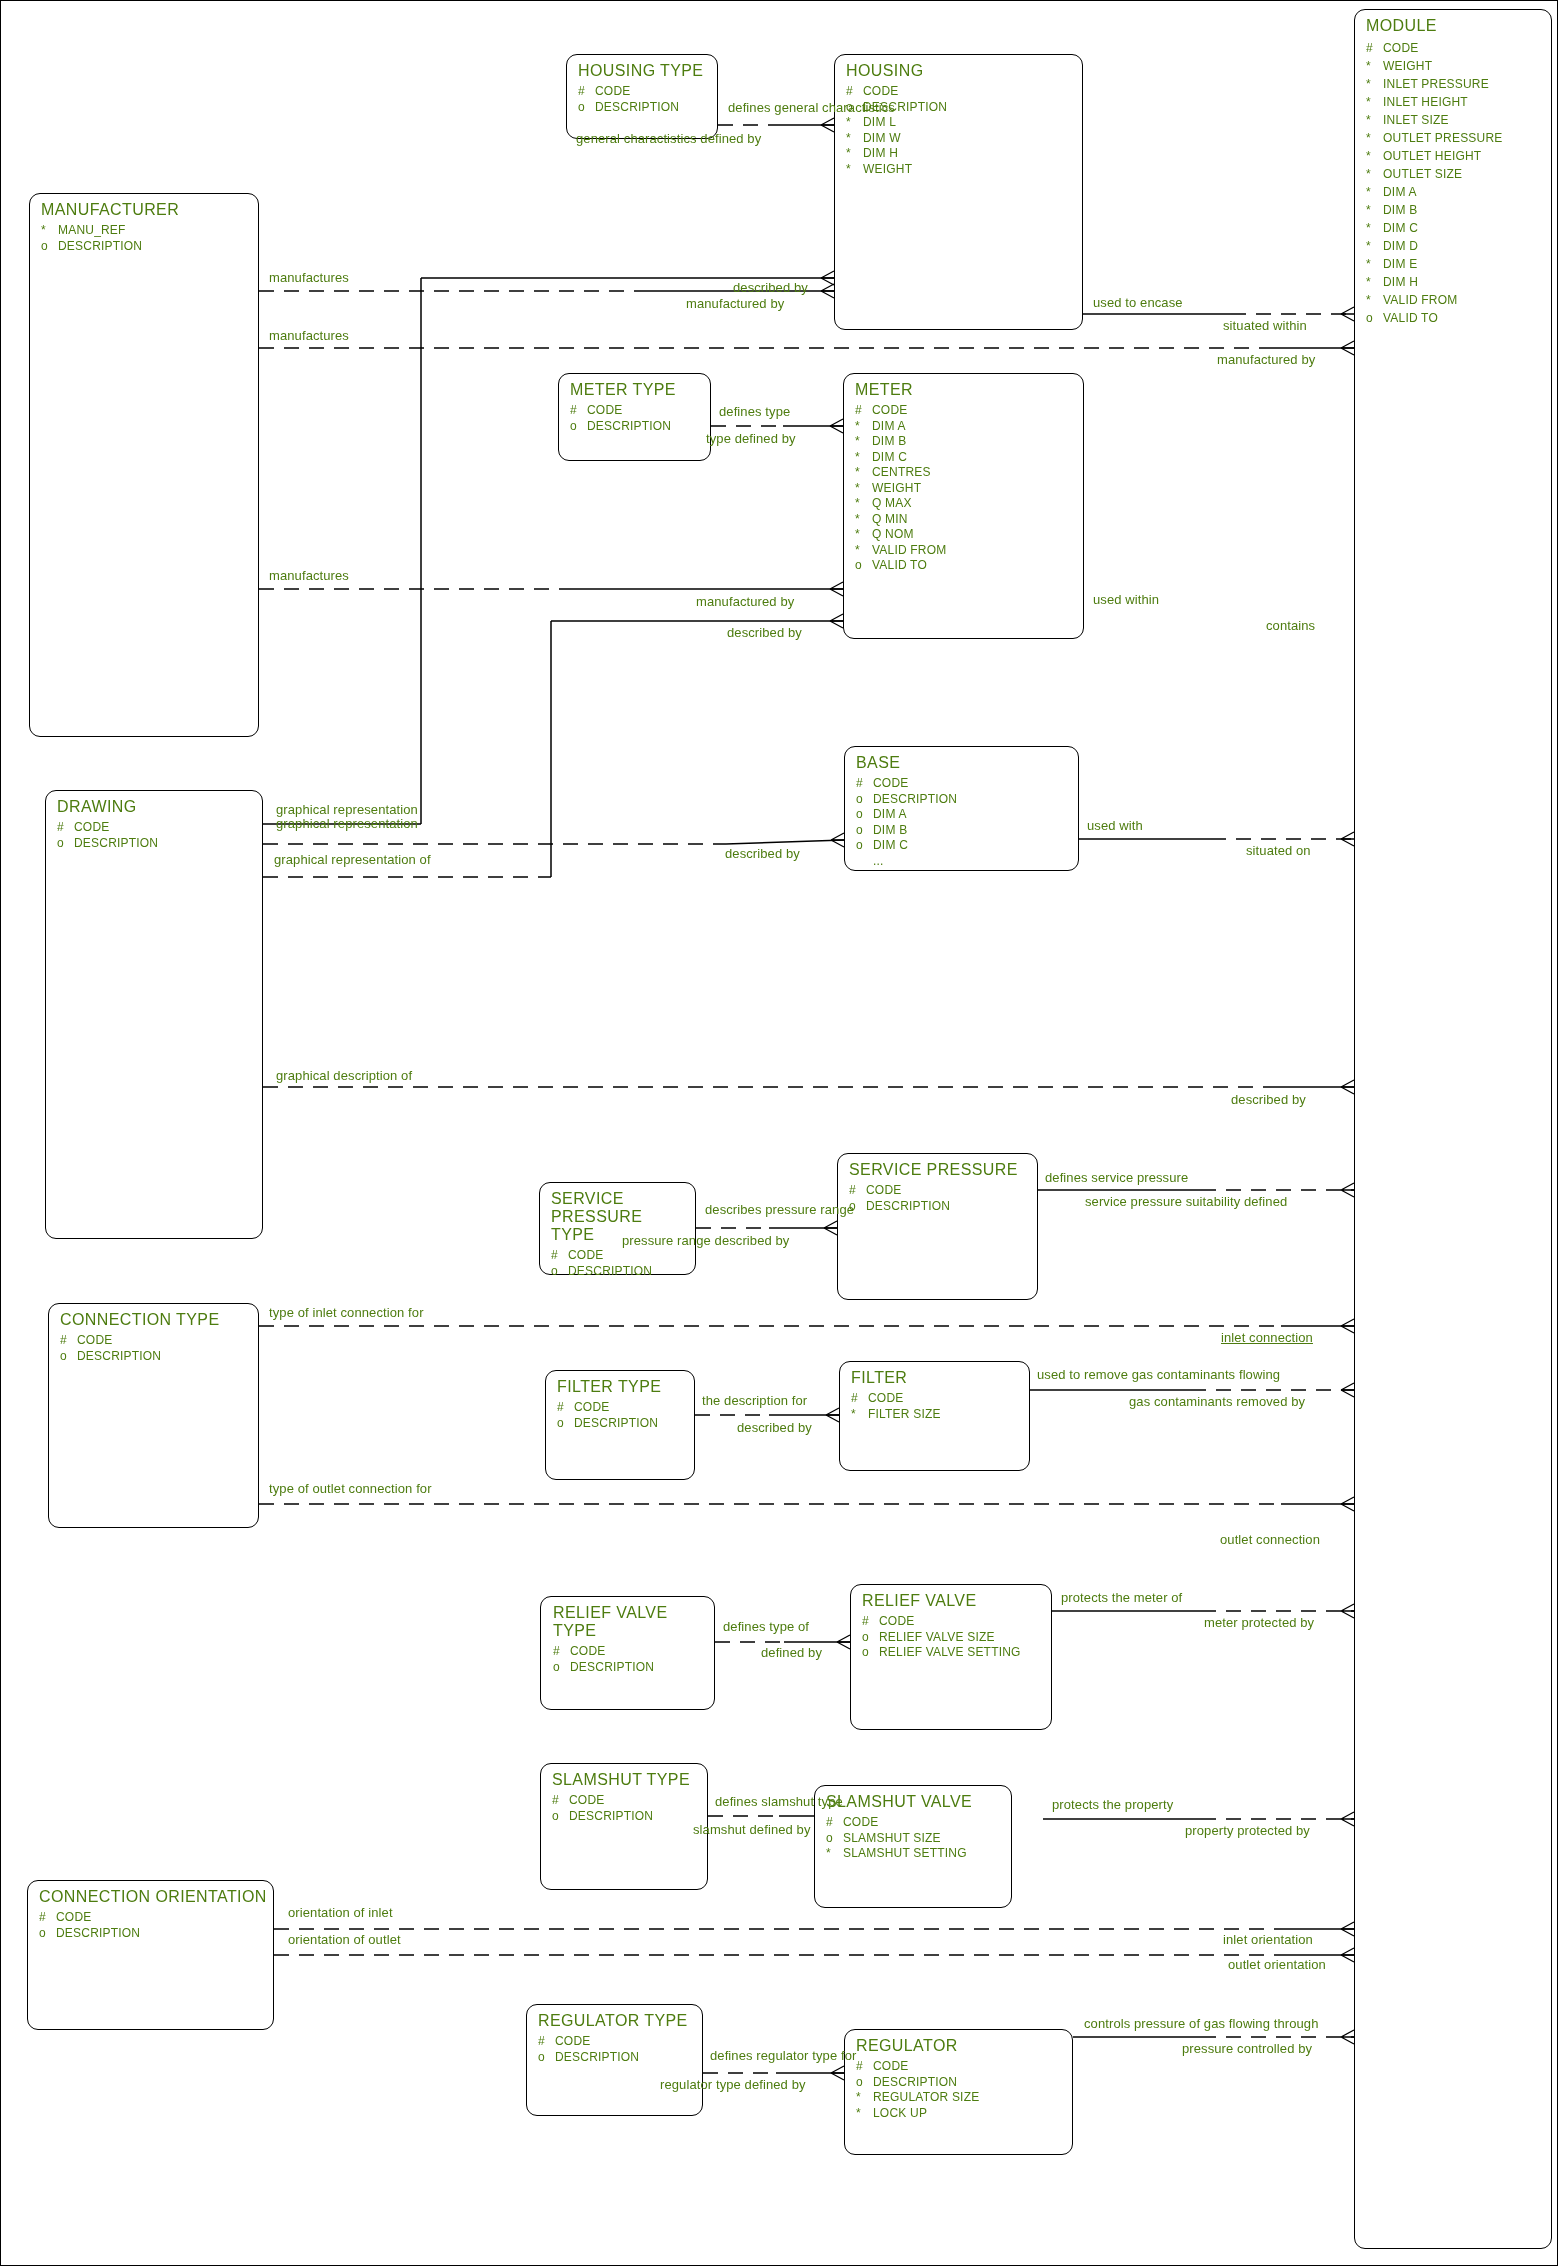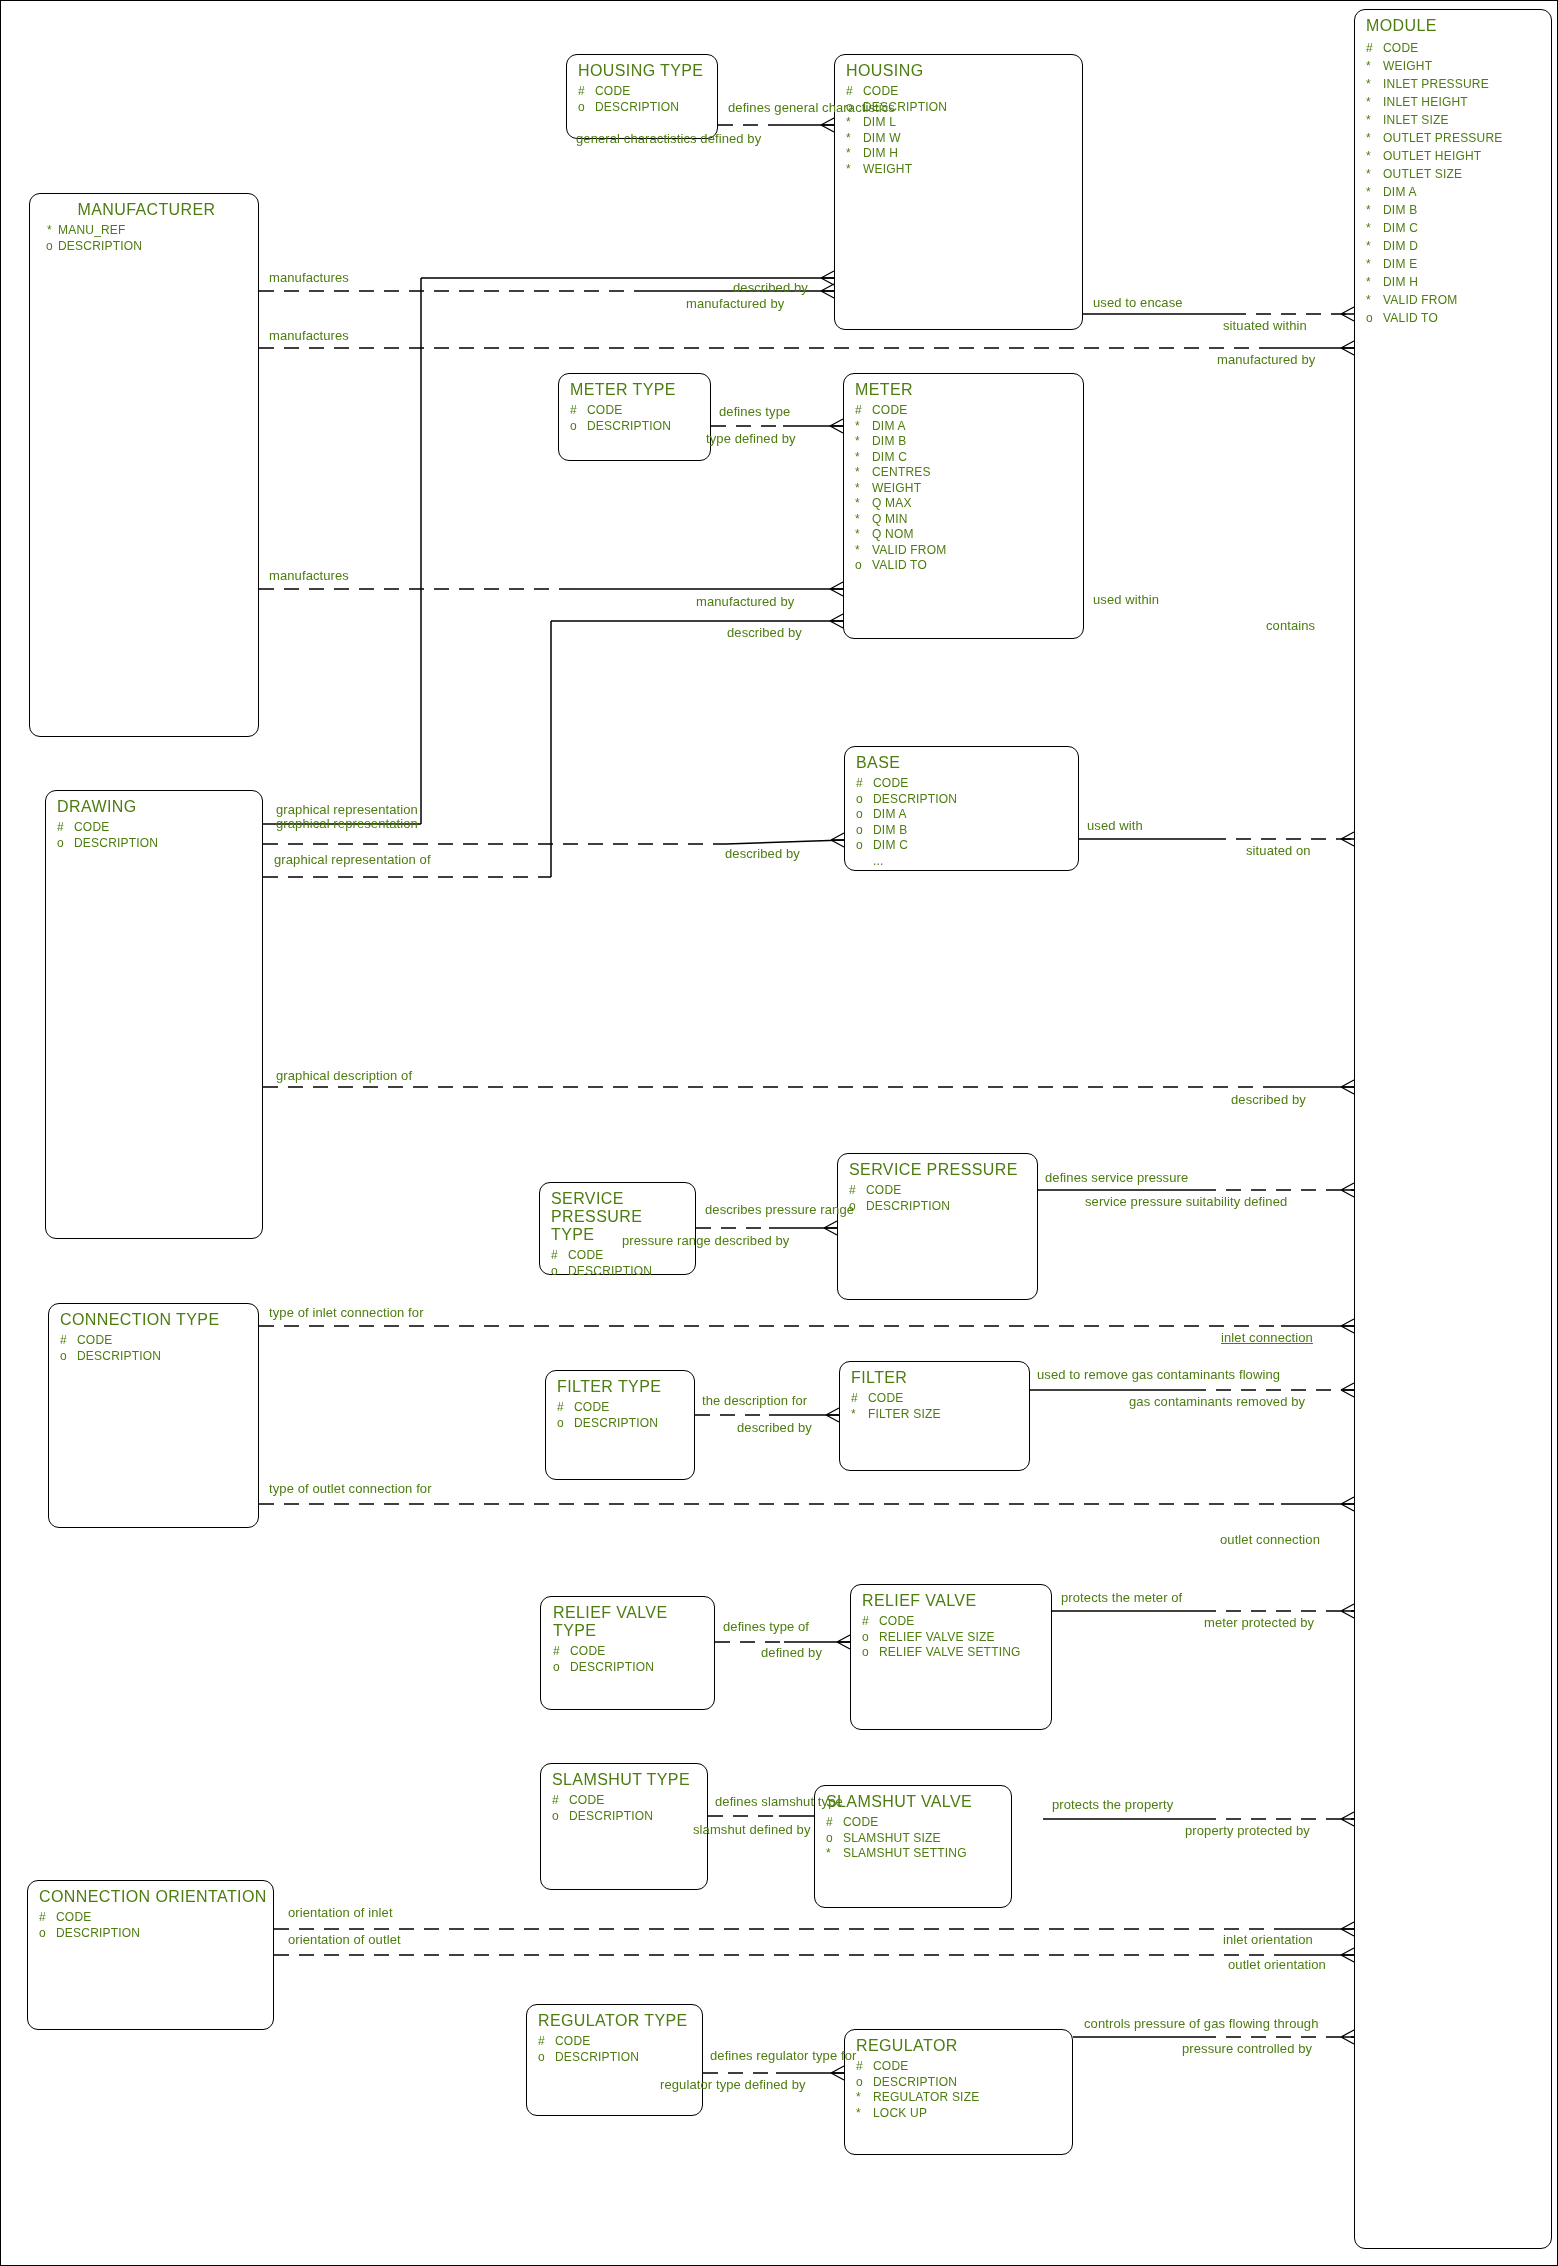--- a/index.html
+++ b/index.html
@@ -161,21 +161,21 @@
       </div>
       <div class="attr">
         <span class="m">*</span>
         <span>VALID FROM</span>
       </div>
       <div class="attr">
         <span class="m">o</span>
         <span>VALID TO</span>
       </div>
     </div>
-    <div class="entity" style="left: 28px; top: 192px; width: 230px; height: 544px; text-align: center;">
+    <div class="entity" style="left: 28px; top: 192px; width: 230px; height: 544px;">
       <div class="etitle">MANUFACTURER</div>
       <div class="attr">
         <span class="m">*</span>
         <span>MANU_REF</span>
       </div>
       <div class="attr">
         <span class="m">o</span>
         <span>DESCRIPTION</span>
       </div>
     </div>

